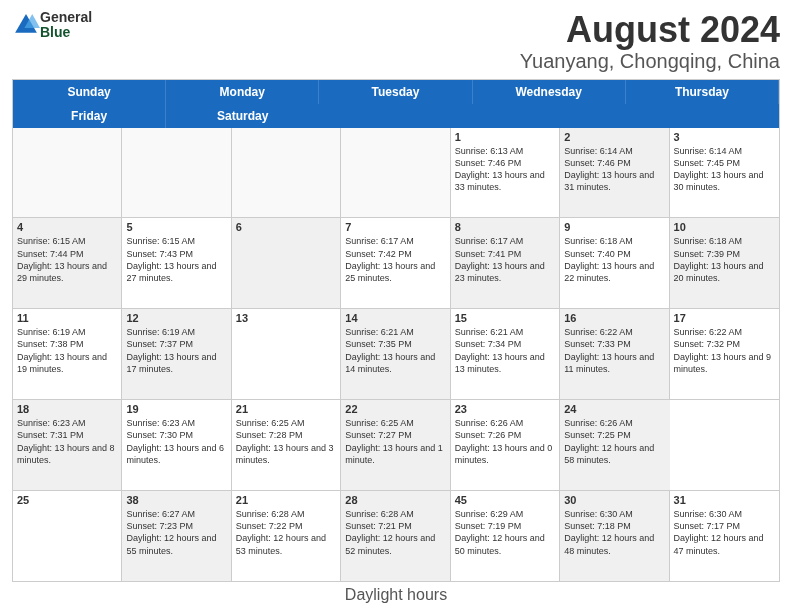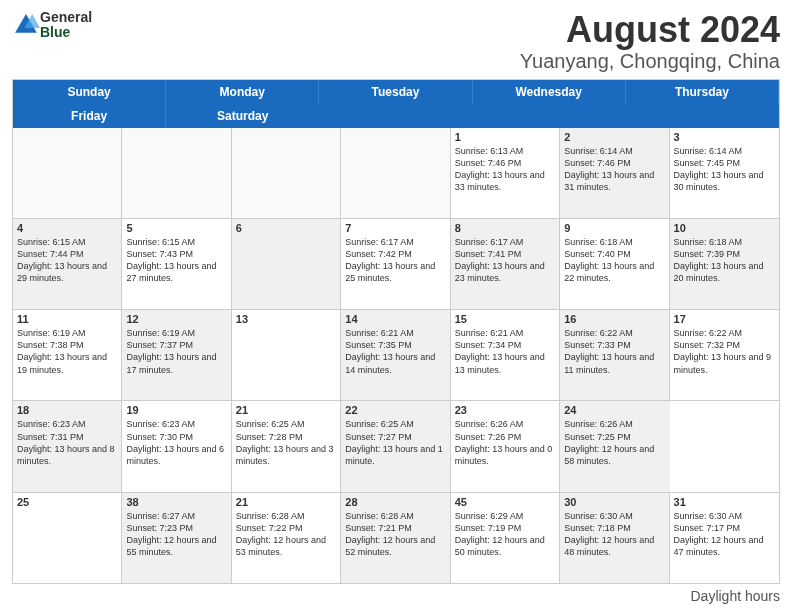--- a/index.html
+++ b/index.html
@@ -109,23 +109,23 @@
       font-weight: bold;
       margin-bottom: 2px;
       display: block;
     }
     .day-info {
       line-height: 1.35;
       font-size: 9px;
     }
     .footer {
       margin-top: 4px;
-      font-size: 14px;
+      font-size: 16px;
       color: #555;
-      text-align: right;
+      text-align: center;
     }
   </style>
 </head>
 <body>
 
 <div class="container">
   <div class="header">
     <div class="logo">
       <svg class="logo-icon" viewBox="0 0 36 36">
         <polygon points="18,4 32,28 4,28" fill="#1a6bbf"></polygon>

